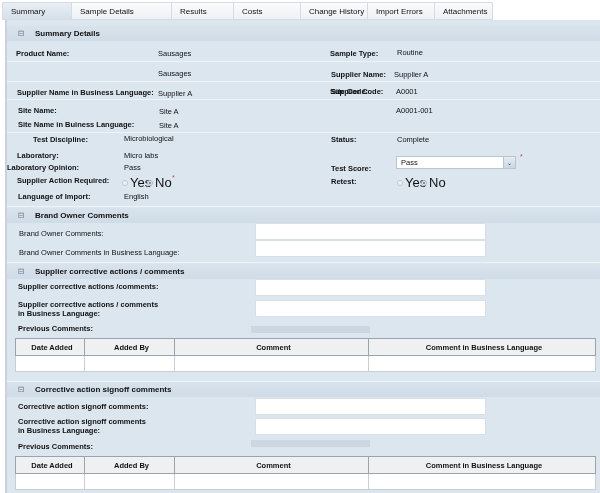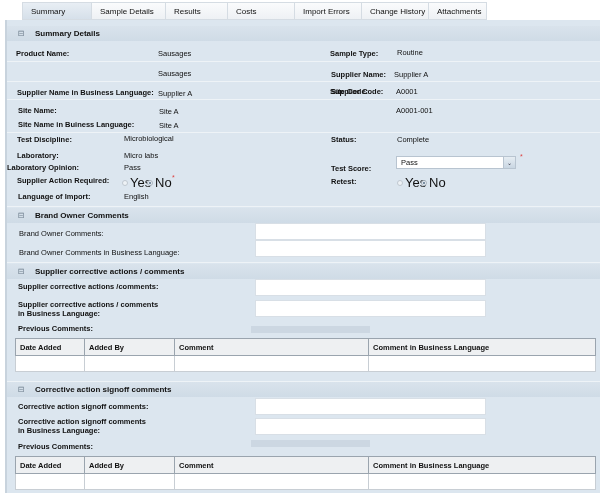--- a/index.html
+++ b/index.html
@@ -1,20 +1,20 @@
 <!DOCTYPE html>
 <html><head>
 <meta charset="utf-8">
 <style>
   * { box-sizing: border-box; margin: 0; padding: 0; }
   html, body { width: 600px; height: 493px; overflow: hidden; background: #ffffff; }
   body { font-family: "Liberation Sans", sans-serif; font-size: 8px; color: #111; position: relative; }
 
   
-  .tabs { position: absolute; left: 2px; top: 2px; height: 18px; display: flex; margin-left: 20px; }
+  .tabs { position: absolute; left: 2px; top: 2px; height: 18px; display: flex; }
   .tab { height: 18px; border: 1px solid #d5dce3; border-left: none; background: linear-gradient(#fafbfc, #eef1f4);
          font-size: 8px; display: flex; align-items: center; padding-left: 8px; cursor: pointer; }
   .tab:first-child { border-left: 1px solid #d5dce3; }
   .tab.active { background: linear-gradient(#e8eef4, #d6e0ea); }
 
   
   .panel { position: absolute; left: 5px; top: 20px; width: 595px; height: 473px; background: #dce6ef;
            border-left: 2px solid #c8d3dd; }
 
   .sec-head { position: absolute; left: 0; width: 595px; height: 15px; background: linear-gradient(#d9e3ec, #cfdbe6);
@@ -35,33 +35,33 @@
   .select { position: absolute; height: 13px; background: #fff; border: 1px solid #b8c4d0; font-size: 7.5px;
             display: flex; align-items: center; padding-left: 4px; cursor: pointer; }
   .select .arrow { position: absolute; right: 0; top: 0; width: 12px; height: 11px; background: linear-gradient(#e6edf3, #c9d6e2);
                    border-left: 1px solid #b8c4d0; display: flex; align-items: center; justify-content: center; font-size: 6px; color: #334; }
 
   .input { position: absolute; background: #fff; border: 1px solid #d8dfe6; height: 17px; cursor: text; }
 
   .grey-bar { position: absolute; height: 7px; background: #ccd7e2; }
 
   table.grid { position: absolute; border-collapse: collapse; background: #fff; font-size: 7.5px; }
-  table.grid th { background: #eef0f2; font-weight: bold; text-align: left; padding-left: 4px; height: 17px; border: 1px solid #9aa4ae; }
+  table.grid th { background: #eef0f2; font-weight: bold; text-align: center; padding-left: 4px; height: 17px; border: 1px solid #9aa4ae; }
   table.grid td { height: 16px; border: 1px solid #c8ced4; }
 </style>
 </head>
 <body>
 
 <div class="tabs">
   <div class="tab active" style="width:70px">Summary</div>
-  <div class="tab" style="width:74px">Sample Details</div>
+  <div class="tab" style="width:100px">Sample Details</div>
   <div class="tab" style="width:62px">Results</div>
   <div class="tab" style="width:67px">Costs</div>
+  <div class="tab" style="width:67px">Change History</div>
   <div class="tab" style="width:67px">Import Errors</div>
-  <div class="tab" style="width:67px">Change History</div>
   <div class="tab" style="width:58px">Attachments</div>
 </div>
 
 <div class="panel">
 
   <div class="sec-head" style="top:6px">
     <span class="toggle">⊟</span>
     <span>Summary Details</span>
   </div>
 
@@ -84,21 +84,21 @@
 
   <div class="lbl" style="left:11px;top:86px">Site Name:</div>
   <div class="val" style="left:152px;top:87px">Site A</div>
   <div class="lbl" style="left:324px;top:67px">Site Code:</div>
   <div class="val" style="left:389px;top:86px">A0001-001</div>
 
   <div class="lbl" style="left:11px;top:100px">Site Name in Buiness Language:</div>
   <div class="val" style="left:152px;top:101px">Site A</div>
   <div class="sep" style="top:112px"></div>
 
-  <div class="lbl" style="left:10px;top:115px">Test Discipline:</div>
+  <div class="lbl" style="left:26px;top:115px">Test Discipline:</div>
   <div class="val" style="left:117px;top:114px">Microbiological</div>
   <div class="lbl" style="left:324px;top:115px">Status:</div>
   <div class="val" style="left:390px;top:115px">Complete</div>
 
   <div class="lbl" style="left:10px;top:131px">Laboratory:</div>
   <div class="val" style="left:117px;top:131px">Micro labs</div>
 
   <div class="lbl" style="left:0;top:143px">Laboratory Opinion:</div>
   <div class="val" style="left:117px;top:143px">Pass</div>
 

